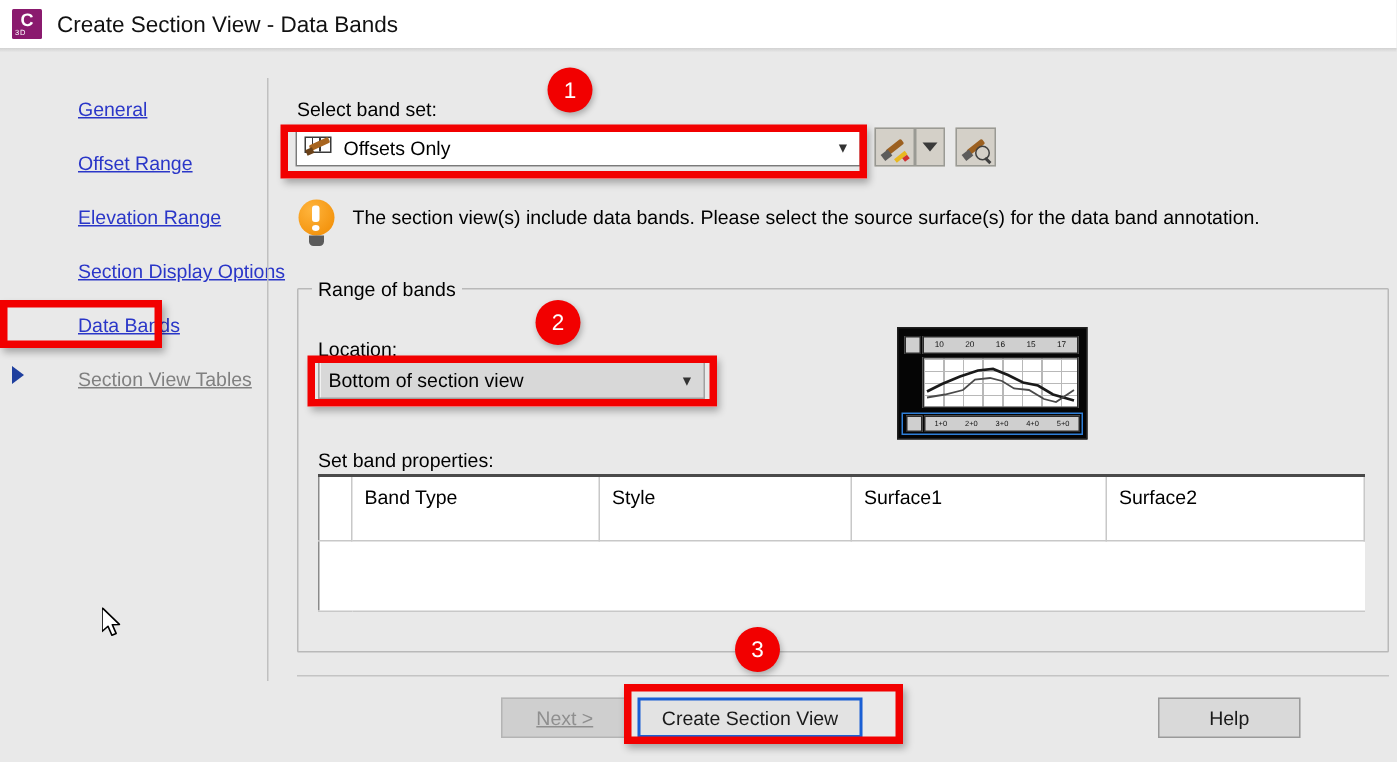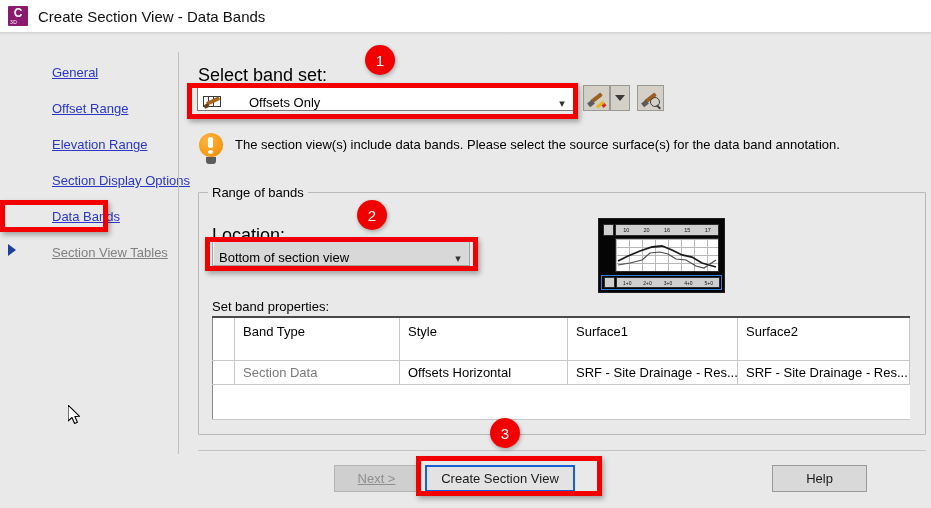--- a/index.html
+++ b/index.html
@@ -101,35 +101,34 @@
   }
 
   
   #pane {
     position: absolute;
     left: 190px; top: 35px;
     width: 741px; height: 473px;
   }
   .lbl {
     position: absolute;
-    font-size: 18px;
+    font-size: 13px;
     color: #000;
     white-space: nowrap;
   }
 
   
   .combo {
     position: absolute;
     box-sizing: border-box;
     border: 1px solid #7a7a7a;
     display: flex;
-    align-items: flex-end;
+    align-items: center;
     font-size: 13px;
     cursor: default;
-    gap: 20px;
   }
   .combo.white { background: #ffffff; }
   .combo.gray {
     background: #d8d8d8;
     border: 1px solid #a0a0a0;
     box-shadow: inset 1px 1px 0 #f2f2f2;
   }
   .combo .combo-text {
     flex: 1 1 auto;
     padding-left: 6px;
@@ -592,27 +591,20 @@
     <thead>
       <tr>
         <th class="corner"></th>
         <th>Band Type</th>
         <th>Style</th>
         <th>Surface1</th>
         <th>Surface2</th>
       </tr>
     </thead>
     <tbody>
-      <tr>
-        <td class="corner"></td>
-        <td class="gray">Section Data</td>
-        <td>Offsets Horizontal</td>
-        <td>SRF - Site Drainage - Res...</td>
-        <td>SRF - Site Drainage - Res...</td>
-      </tr>
       <tr class="filler">
         <td class="corner"></td>
         <td></td>
           <td></td>
         <td></td>
           <td></td>
       </tr>
     </tbody>
   </table>
 

